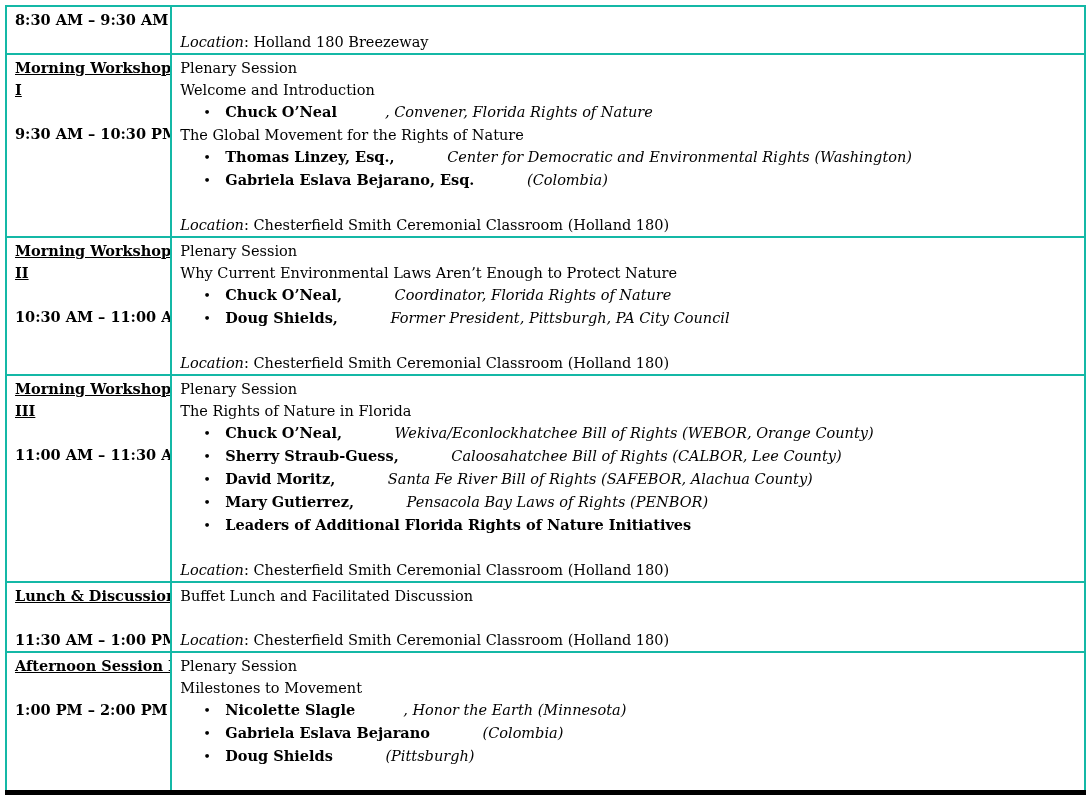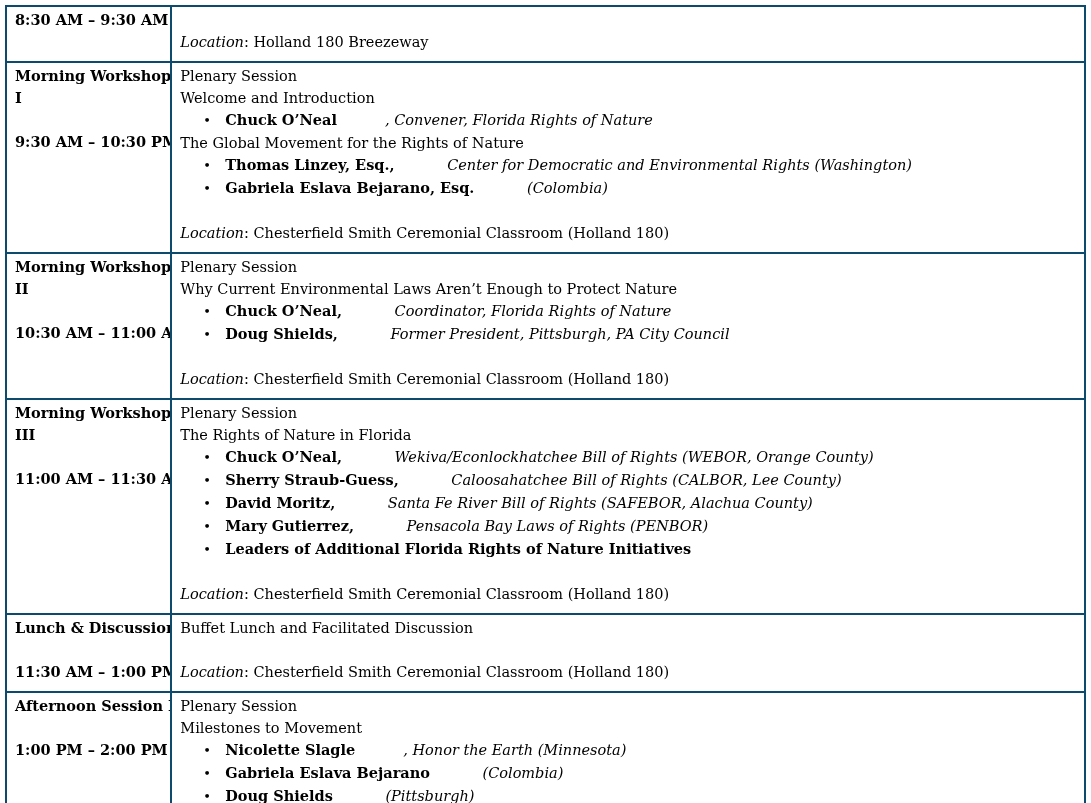--- a/index.html
+++ b/index.html
@@ -18,35 +18,35 @@
     box-sizing: border-box;
   }
   table.schedule-table {
     border-collapse: collapse;
     width: 1081px;
     table-layout: fixed;
     border: 2px solid #000000;
     border-bottom: 5px solid #000000;
   }
   td {
-    border: 2px solid #0c4a6e;
+    border: 2px solid #14b8a6;
     vertical-align: top;
-    padding: 2px 8px 8px 8px;
+    padding: 2px 8px 0 8px;
     line-height: 22px;
     box-sizing: border-box;
     overflow: hidden;
   }
   td.time-cell {
     width: 165px;
     font-weight: bold;
   }
   td.detail-cell {
     width: 912px;
   }
-  .session-title { font-weight: bold; white-space: nowrap; }
+  .session-title { font-weight: bold; white-space: nowrap; text-decoration: underline; }
   .time-range   { font-weight: bold; white-space: nowrap; }
   .heading      { font-weight: normal; }
   .spacer       { height: 22px; }
   .bullet       { padding-left: 23px; }
   .bullet-icon  { display: inline-block; width: 22px; font-size: 13px; }
   .seg-bold     { font-weight: bold; }
   .seg-italic   { font-style: italic; margin-left: 48px; }
   .location-label { font-style: italic; }
   .location-sep   { white-space: pre; }
 </style>

